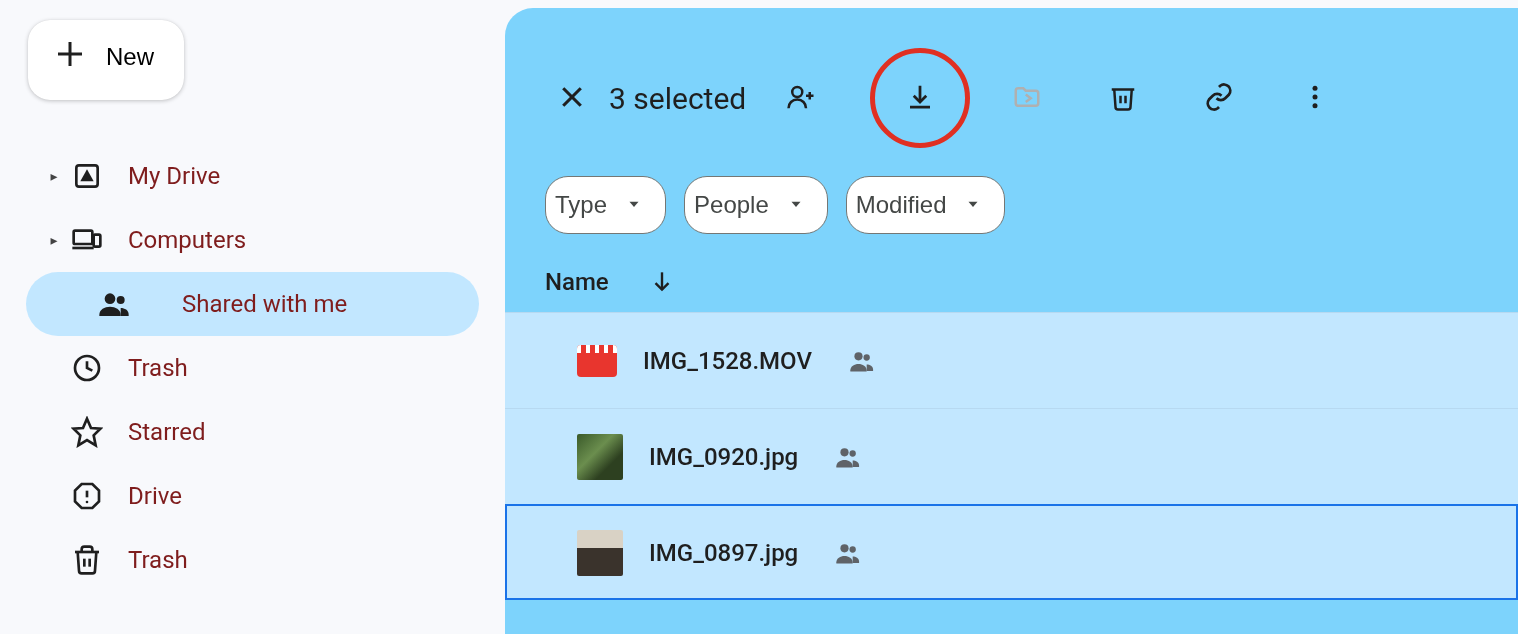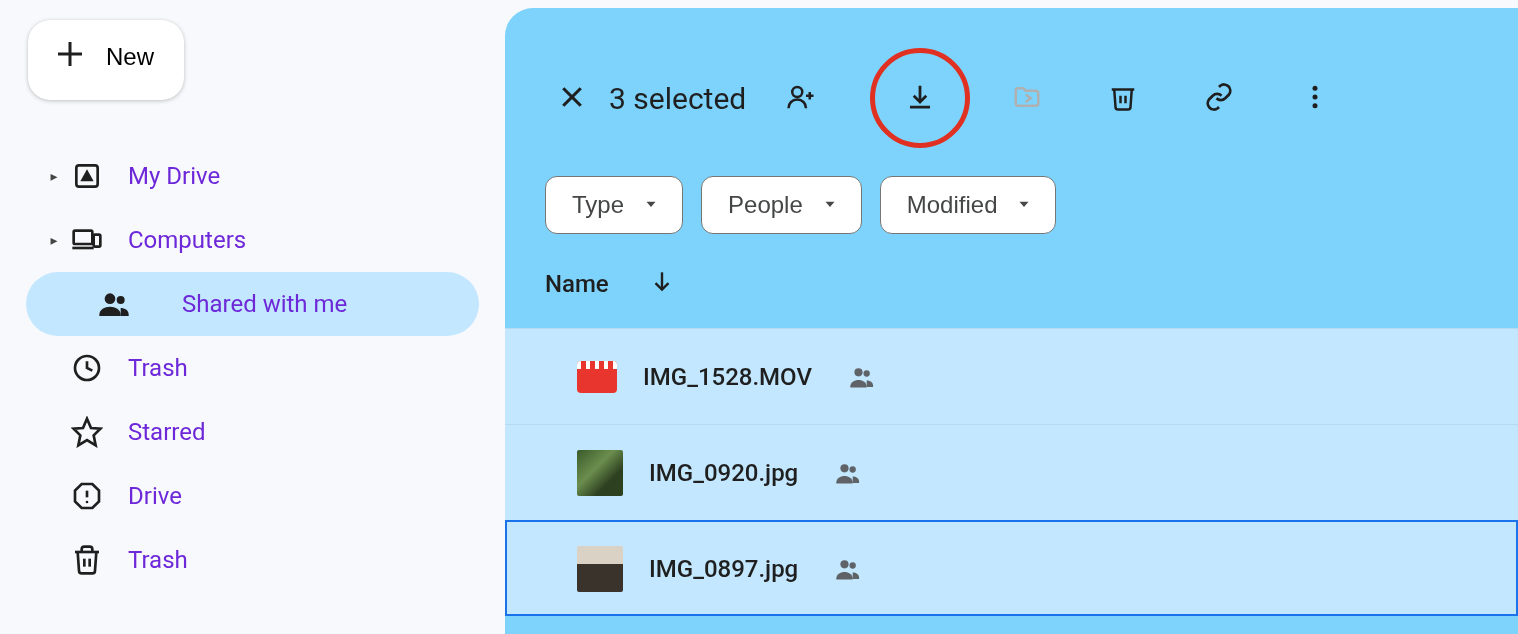--- a/index.html
+++ b/index.html
@@ -43,21 +43,21 @@
       padding: 0 18px 0 18px;
       margin: 0 16px 0 0;
       cursor: pointer;
       font-size: 24px;
       gap: 0;
     }
     .nav-item.active { background: #c2e7ff; gap: 27px; }
     .nav-caret { width: 20px; display: flex; align-items: center; justify-content: center; color: #444; font-size: 14px; }
     .nav-icon { width: 34px; height: 34px; display: flex; align-items: center; justify-content: center; color: #1f1f1f; margin-left: 6px; margin-right: 24px; flex-shrink:0; }
     .nav-icon svg { width: 32px; height: 32px; }
-    .nav-label { color: #6d28d9; }
+    .nav-label { color: #7f1d1d; }
 
     .main {
       flex: 1;
       background: #7dd3fc;
       border-top-left-radius: 28px;
       margin-top: 8px;
       padding-top: 40px;
       overflow: hidden;
       display: flex;
       flex-direction: column;
@@ -93,34 +93,34 @@
     }
 
     .filters {
       display: flex;
       gap: 18px;
       padding: 0 40px 34px 40px;
     }
     .filter-chip {
       display: inline-flex; align-items: center;
       border: 1.5px solid #747775;
-      border-radius: 12px;
-      padding: 14px 22px 14px 26px;
+      border-radius: 23px;
+      padding: 14px 22px 14px 9px;
       font-size: 24px;
       font-weight: 500;
       background: #fff;
       cursor: pointer;
       gap: 18px;
       color: #444746;
     }
     .filter-chip svg { width: 18px; height: 18px; }
 
     .list-header {
-      display: flex; align-items: center;
-      padding: 0 40px 28px 40px;
+      display: flex; 
+      padding: 0 40px 12px 40px;
       font-size: 24px;
       font-weight: 500;
       gap: 40px;
     }
     .sort-arrow svg { width: 26px; height: 26px; }
 
     .file-list { flex: 1; }
     .file-row {
       display: flex; align-items: center;
       height: 96px;

